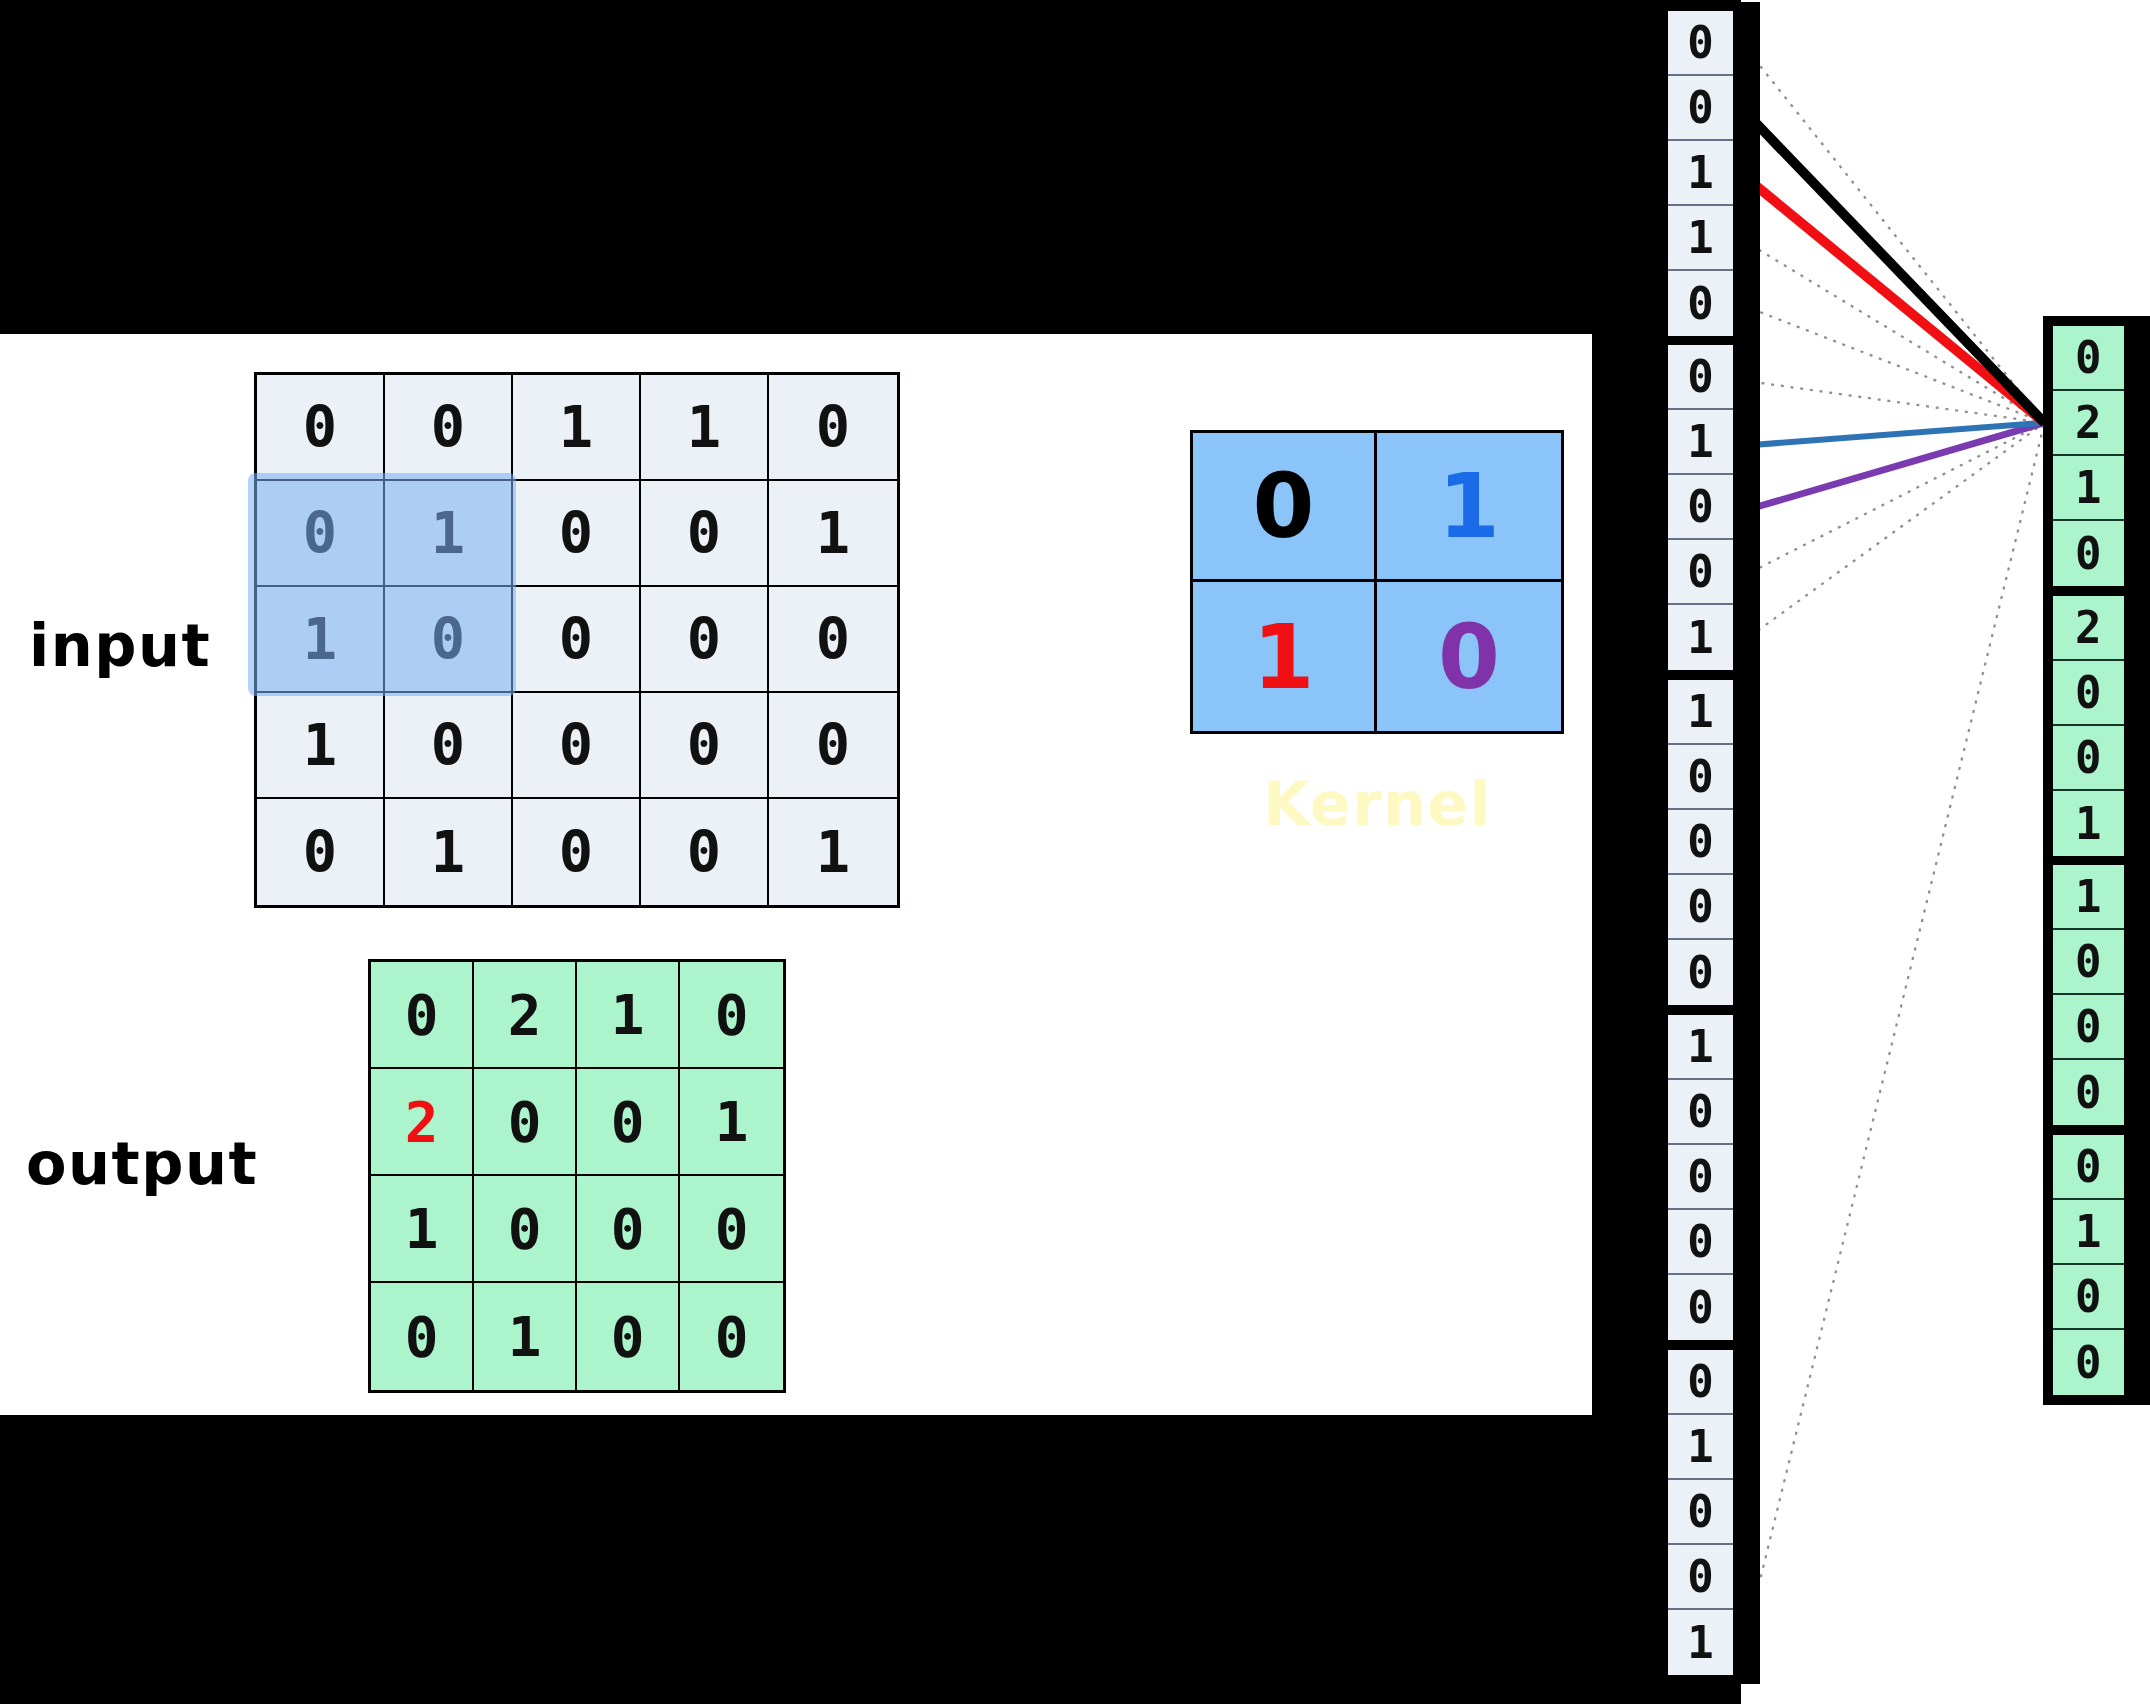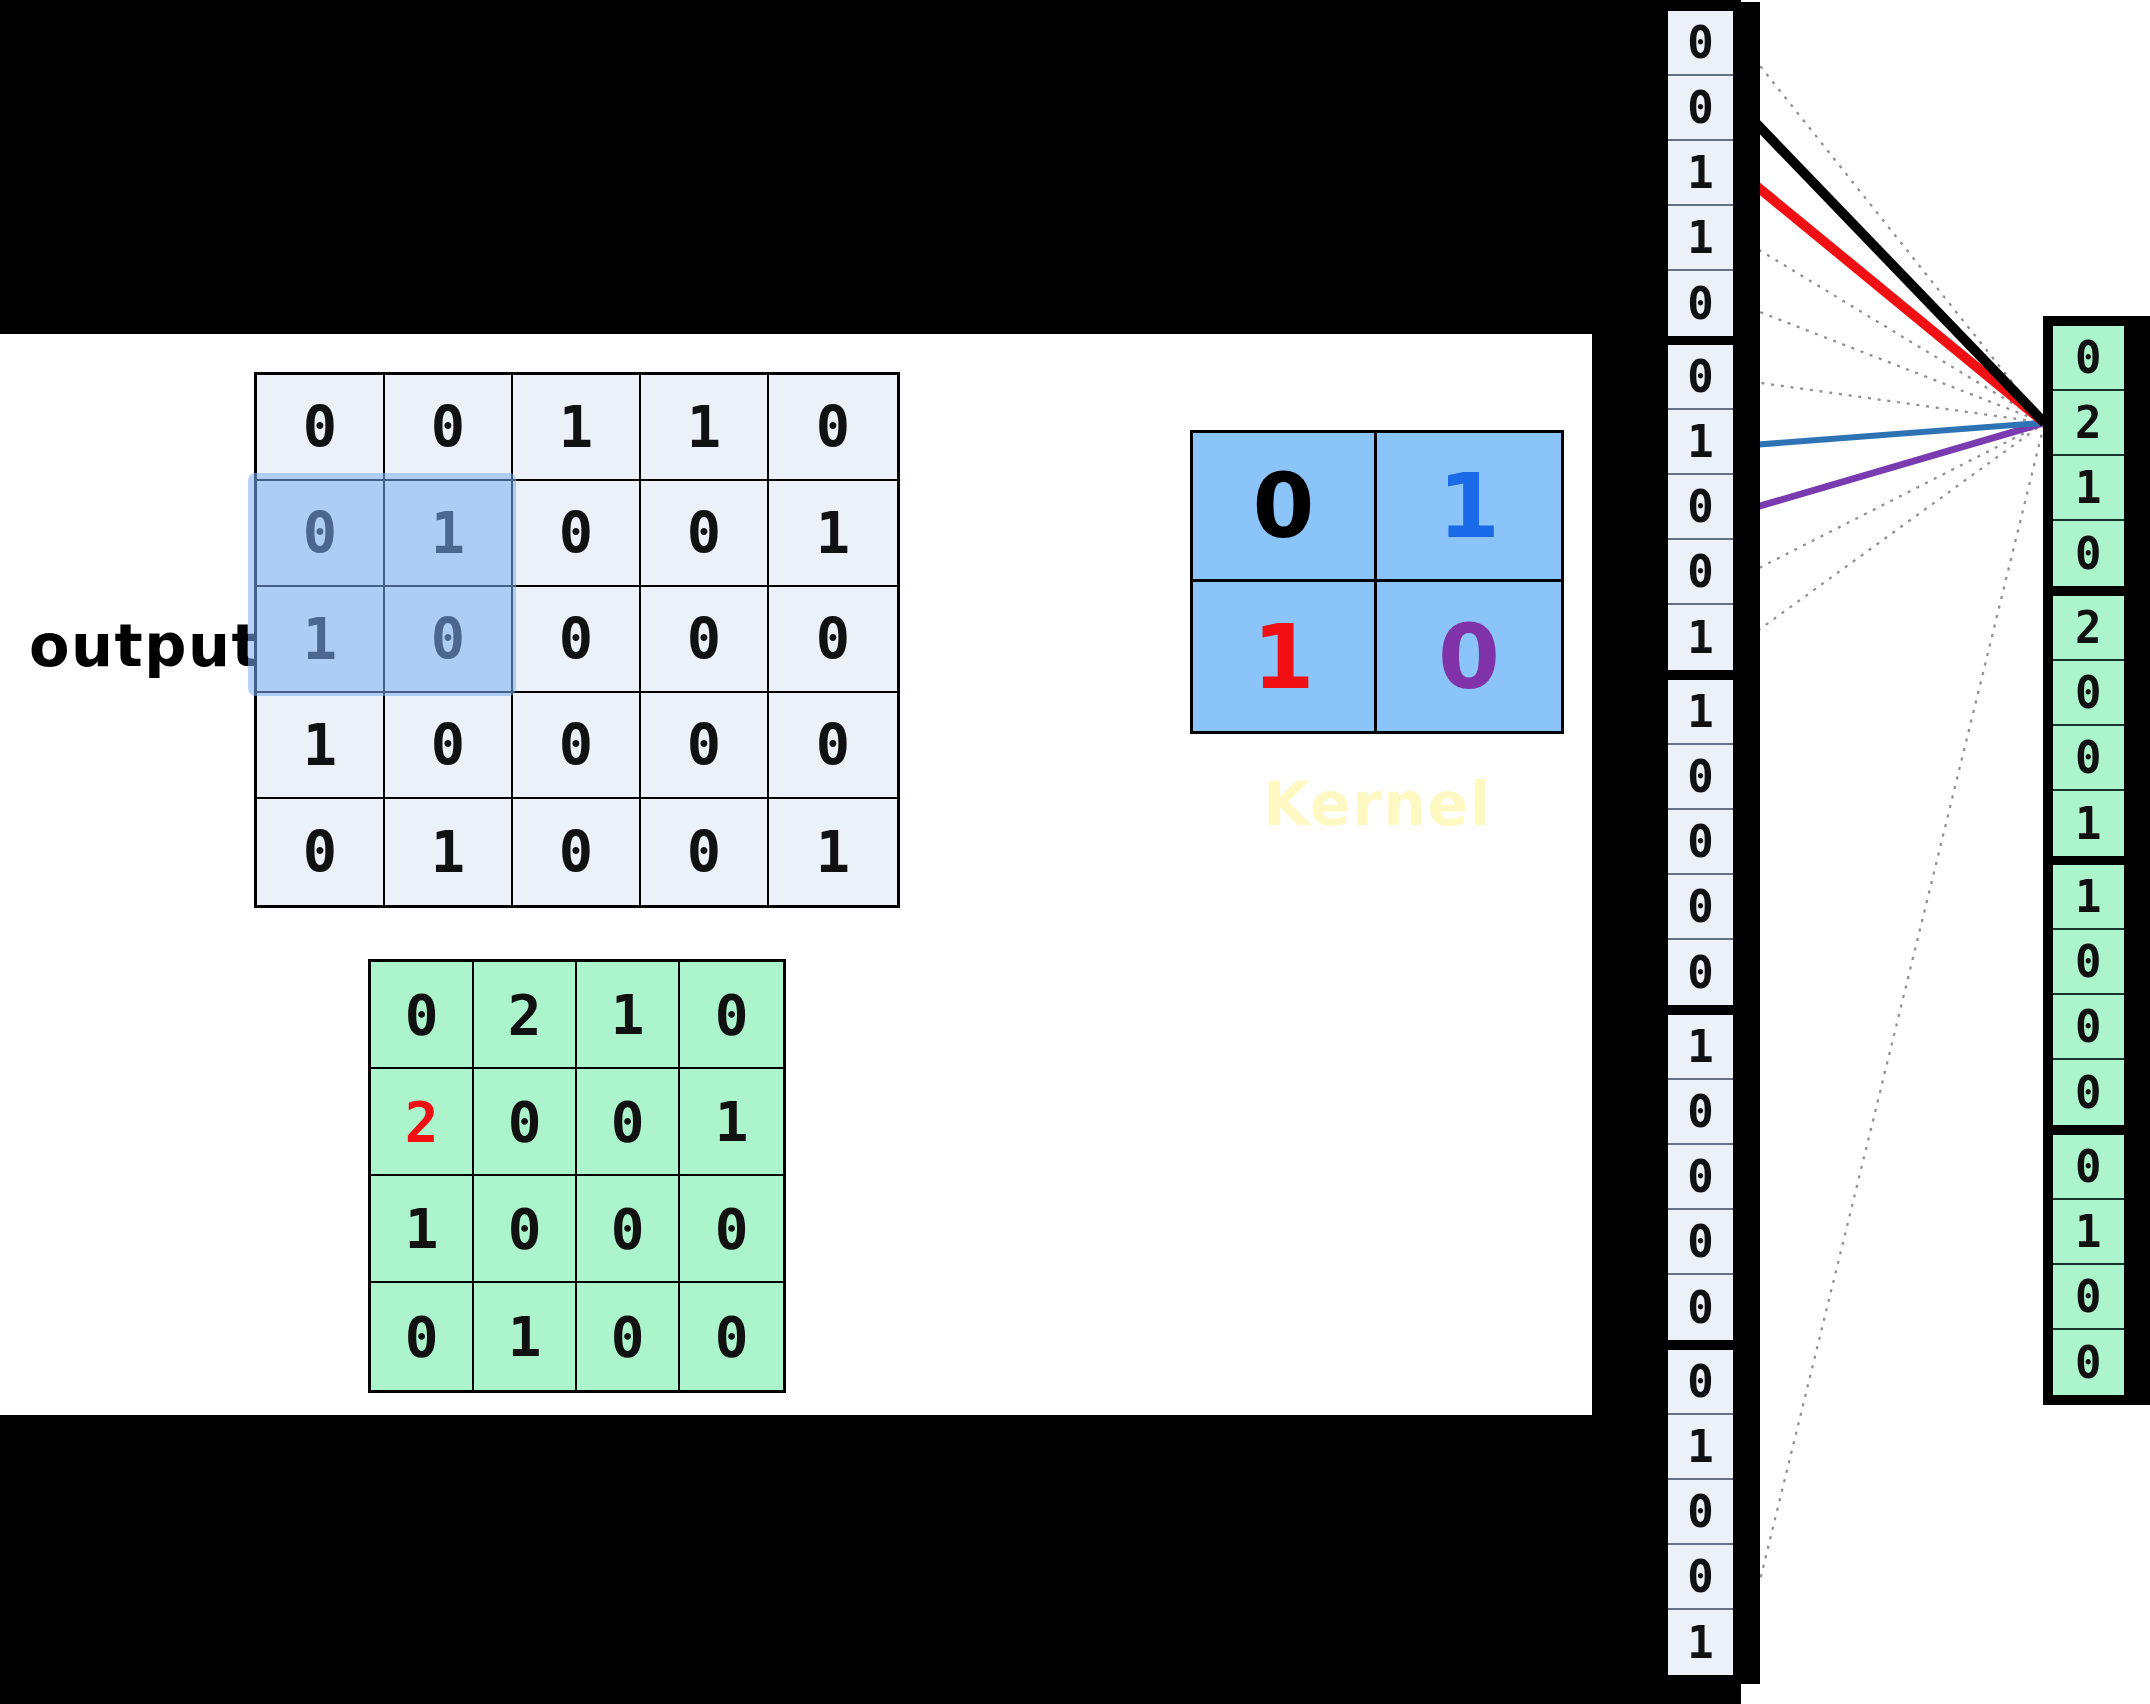--- a/index.html
+++ b/index.html
@@ -120,22 +120,23 @@
       <line x1="2315" y1="505.5" x2="2717" y2="562.0" stroke="#8f8f8f" stroke-width="3" stroke-dasharray="4 9"></line>
       <line x1="2315" y1="766.5" x2="2717" y2="562.0" stroke="#8f8f8f" stroke-width="3" stroke-dasharray="4 9"></line>
       <line x1="2315" y1="853.5" x2="2717" y2="562.0" stroke="#8f8f8f" stroke-width="3" stroke-dasharray="4 9"></line>
       <line x1="2315" y1="2197.5" x2="2717" y2="562.0" stroke="#8f8f8f" stroke-width="3" stroke-dasharray="4 9"></line>
       <line x1="2315" y1="679.5" x2="2717" y2="562.0" stroke="#7a3bb0" stroke-width="9"></line>
       <line x1="2315" y1="592.5" x2="2717" y2="562.0" stroke="#2e74b5" stroke-width="8"></line>
       <line x1="2315" y1="231.5" x2="2717" y2="562.0" stroke="#f01013" stroke-width="13"></line>
       <line x1="2315" y1="144.5" x2="2717" y2="562.0" stroke="#000000" stroke-width="13"></line>
     </svg>
 
-  <div class="side-label" id="inputLabel">output</div>
-
+  <div class="side-label" id="inputLabel">input</div>
+
+  <div class="side-label" id="outputLabel">output</div>
 
   <div id="kernelLabel">Kernel</div>
 
   <div class="matrix" id="inputMatrix">
       <div class="mcell">0</div>
       <div class="mcell">0</div>
       <div class="mcell">1</div>
       <div class="mcell">1</div>
       <div class="mcell last-col">0</div>
       <div class="mcell">0</div>

